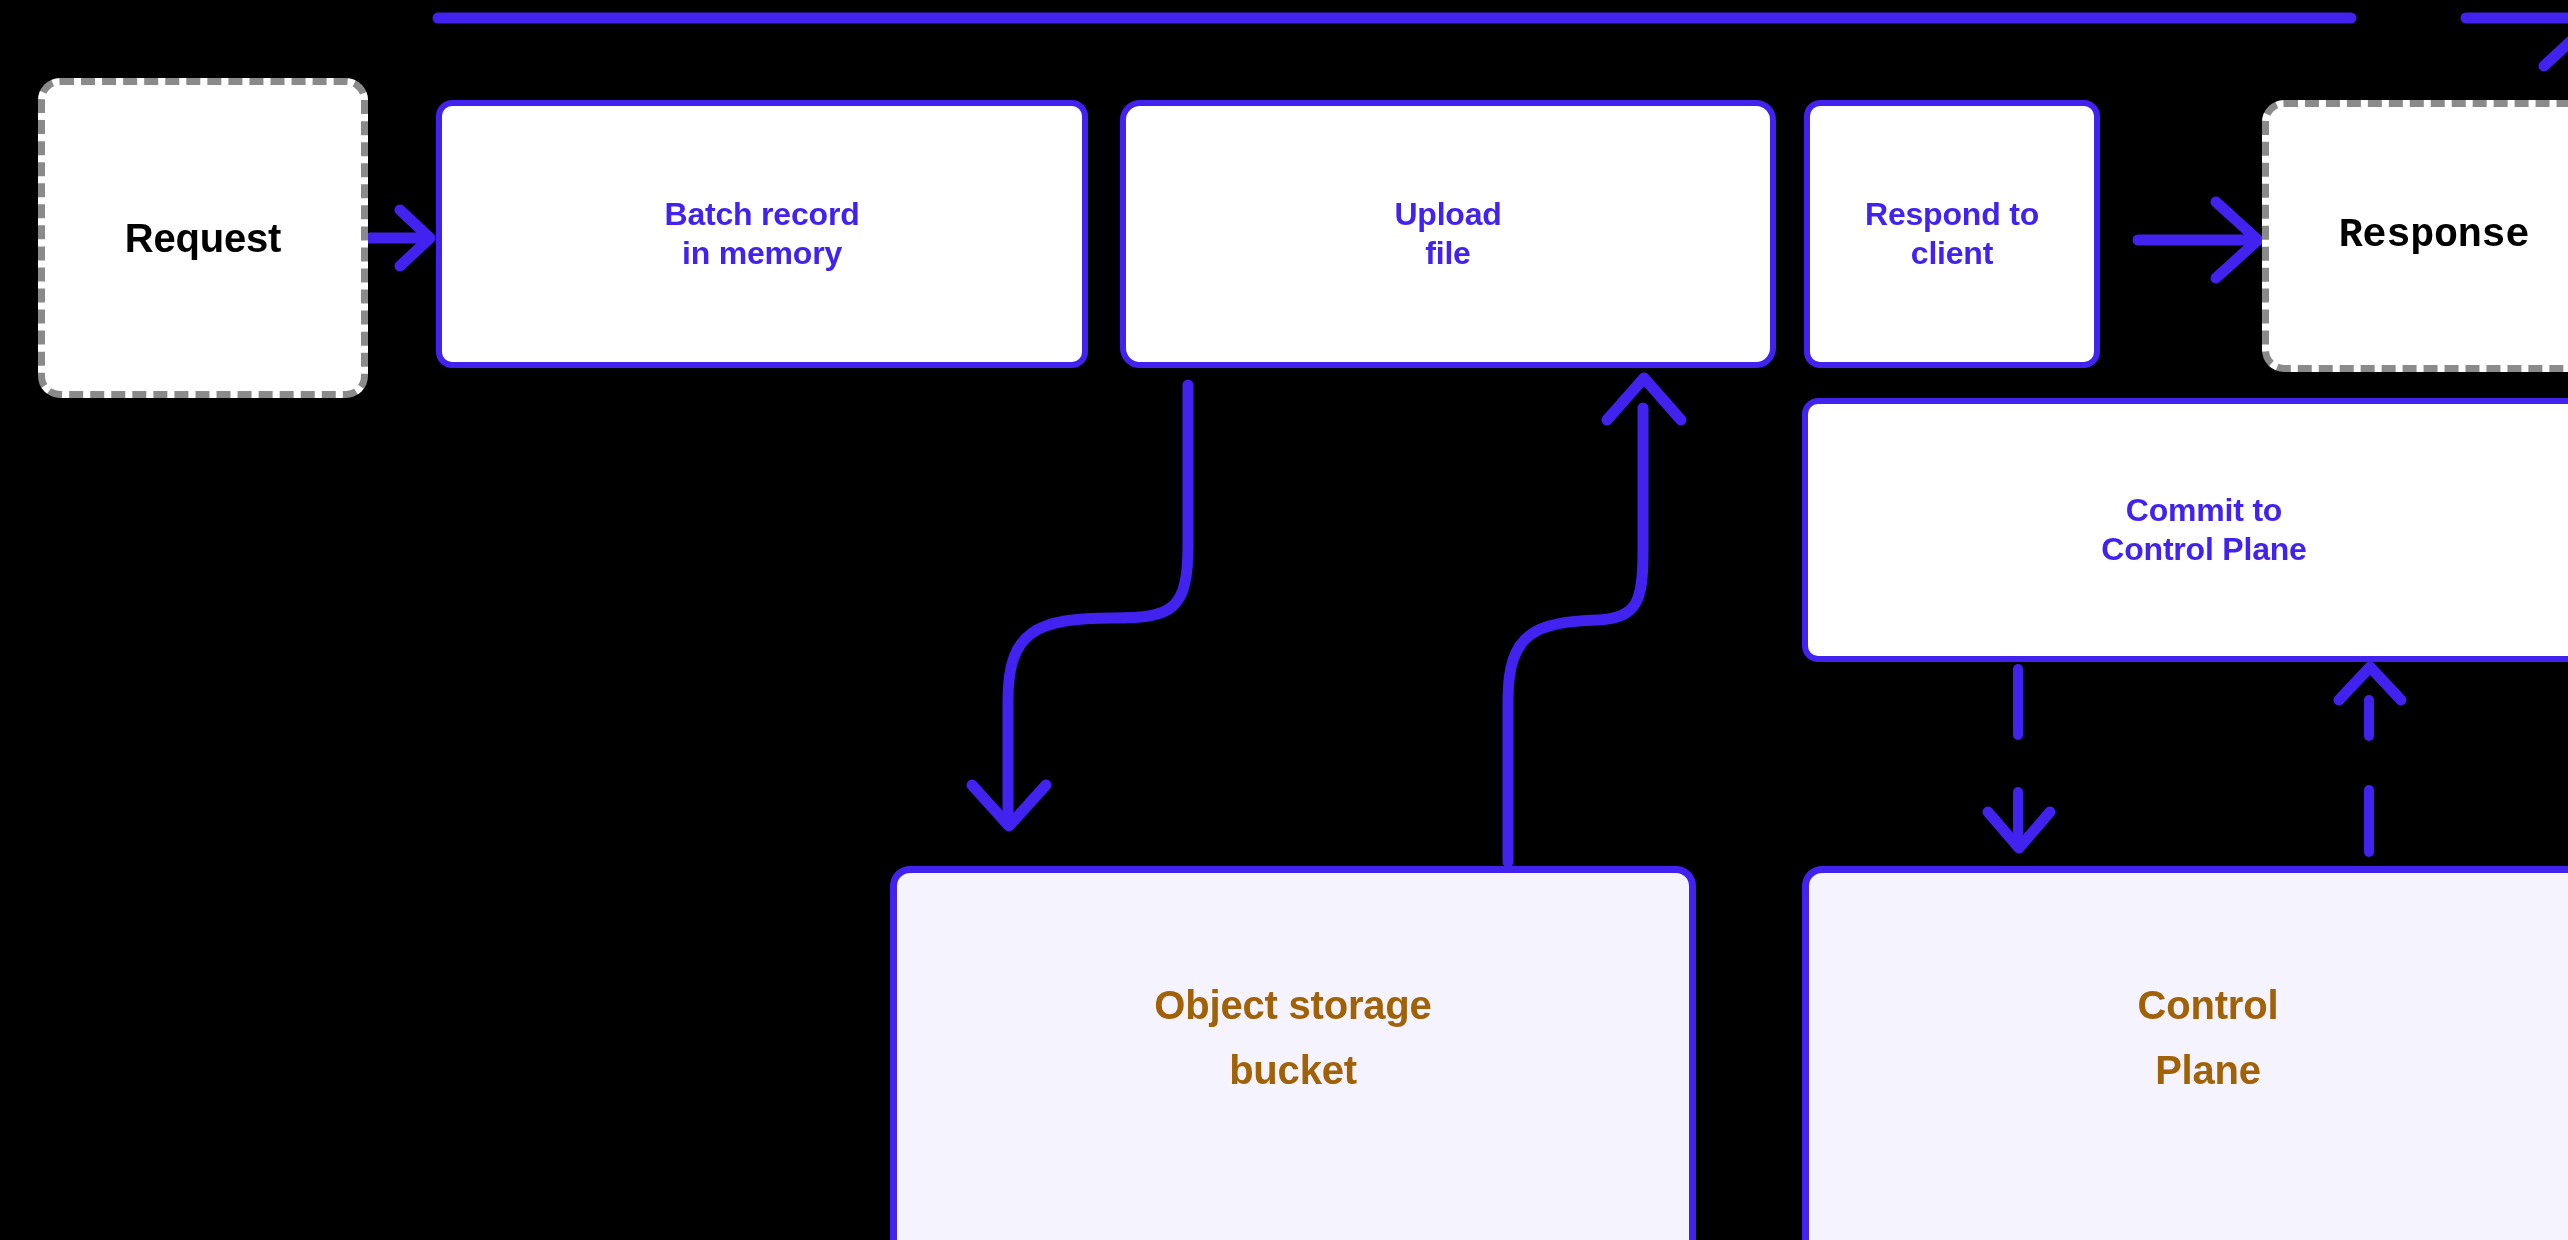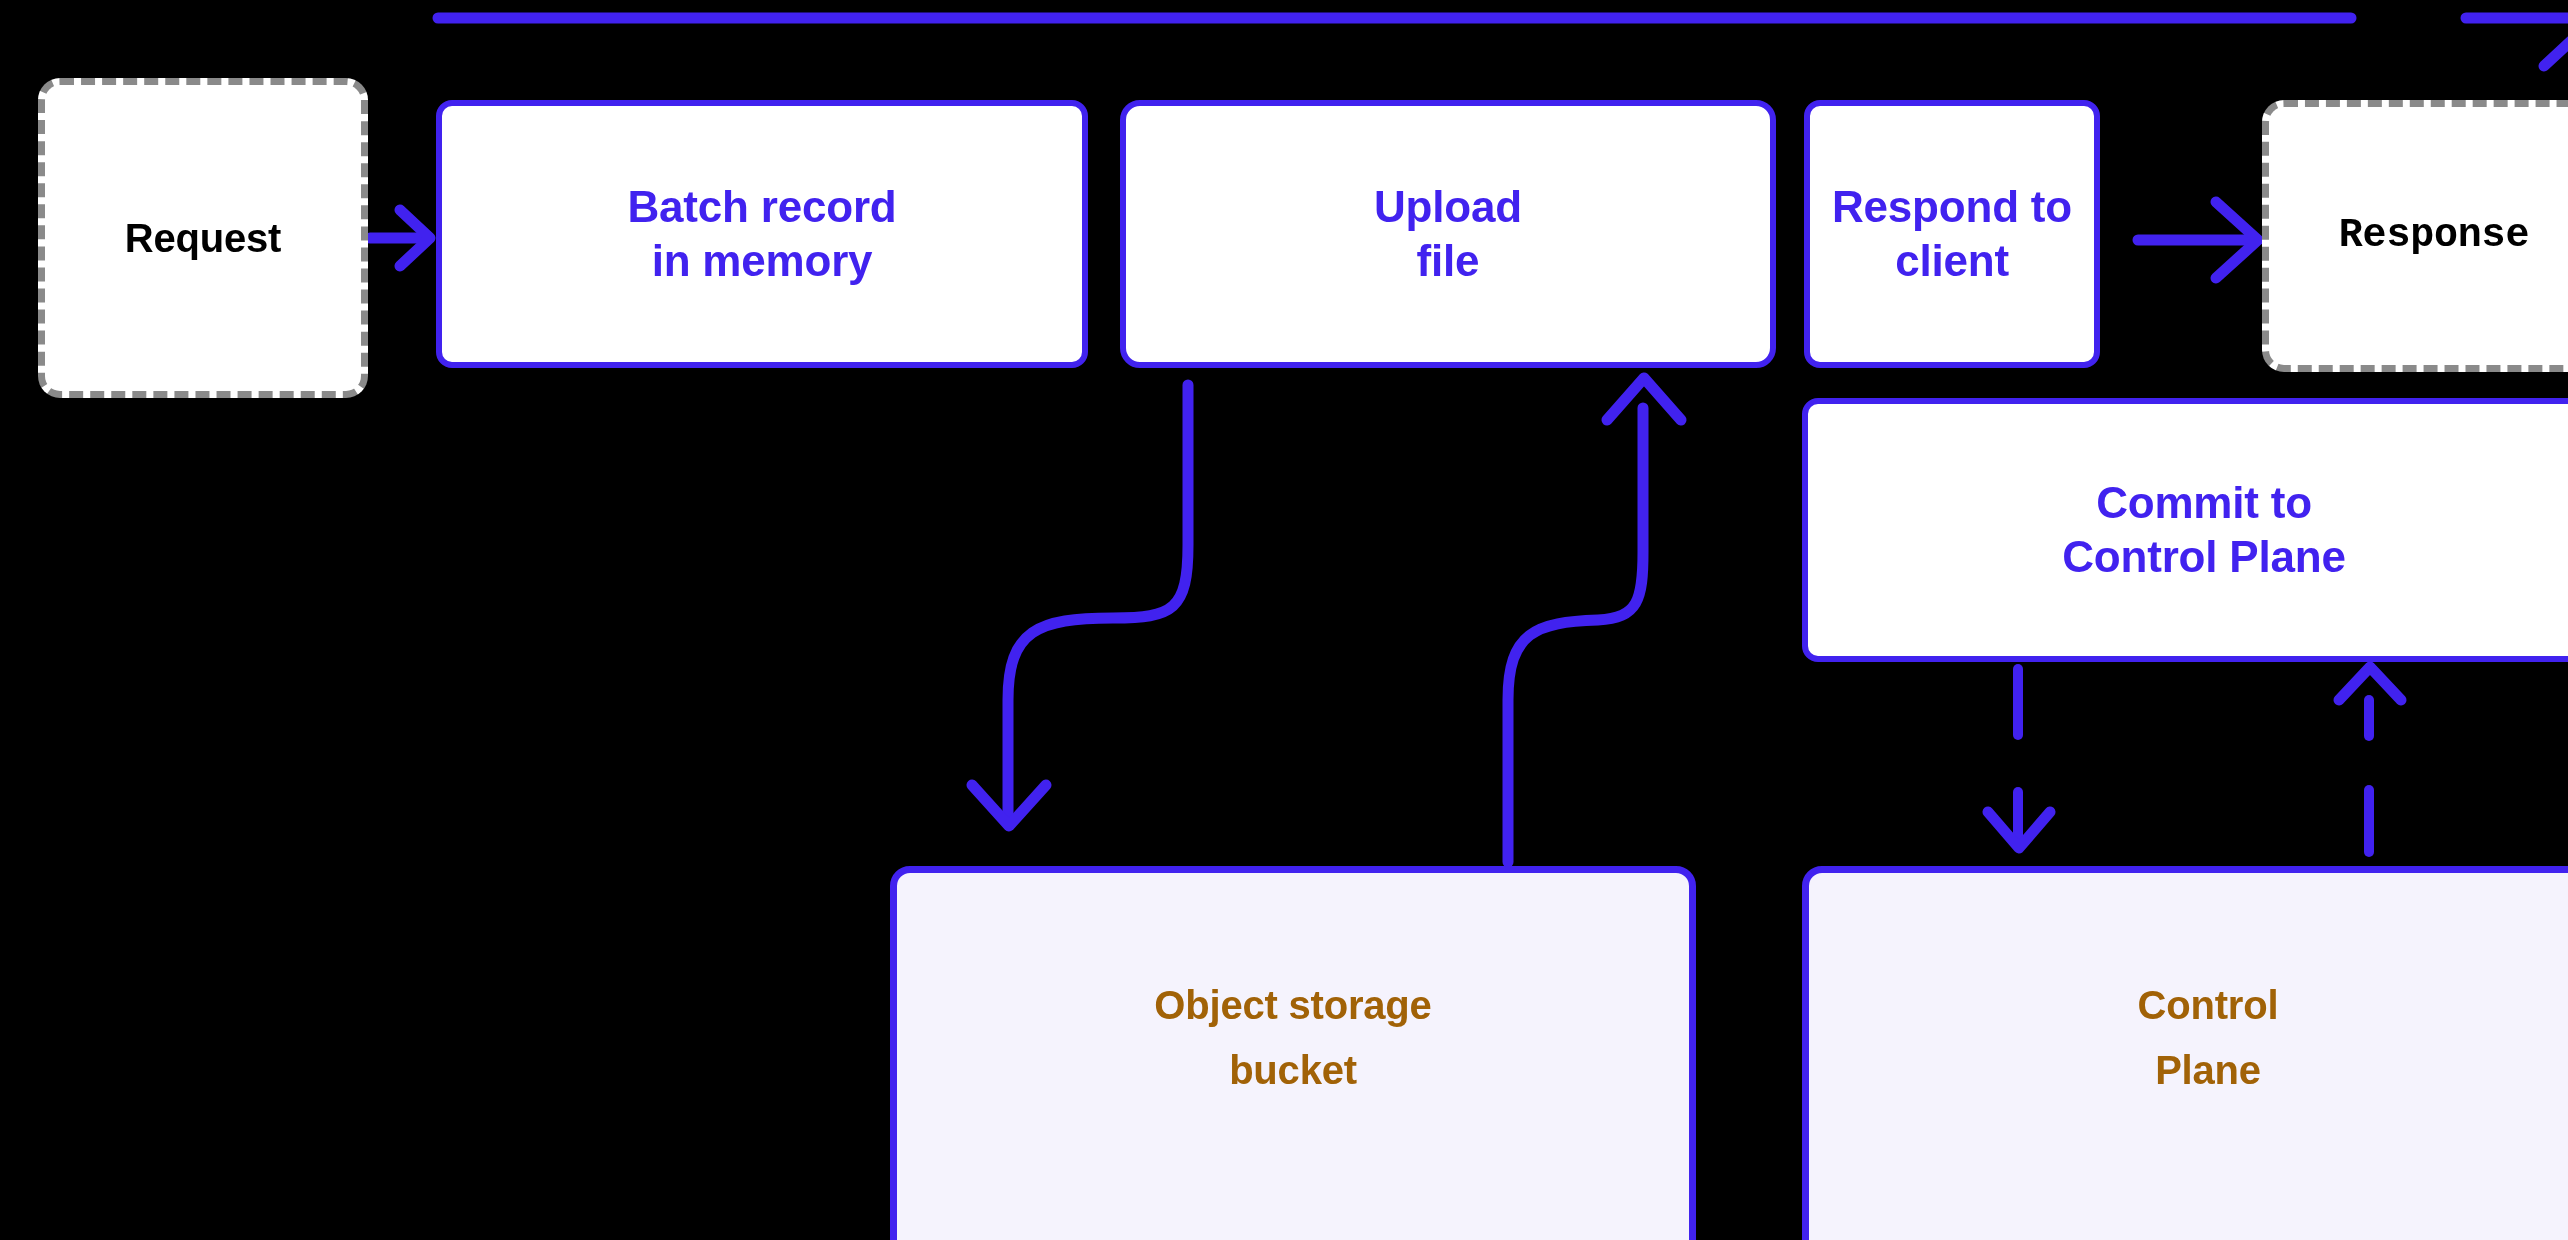--- a/index.html
+++ b/index.html
@@ -31,21 +31,21 @@
     line-height:1.22;
     white-space:pre-line;
     letter-spacing:-0.2px;
   }
   
   .node.process{
     background:#ffffff;
     border:6px solid #4122ef;
     border-radius:16px;
   }
-  .node.process .lbl{ color:#4122ef; font-size:44px; }
+  .node.process .lbl{ color:#4122ef; font-size:32px; }
   
   .node.endpoint{
     background:#ffffff;
     border:7px dashed #8a8a8a;
     border-radius:22px;
   }
   .node.endpoint .lbl{ color:#000000; font-size:40px; }
   
   .node.store{
     background:#f5f3fd;

